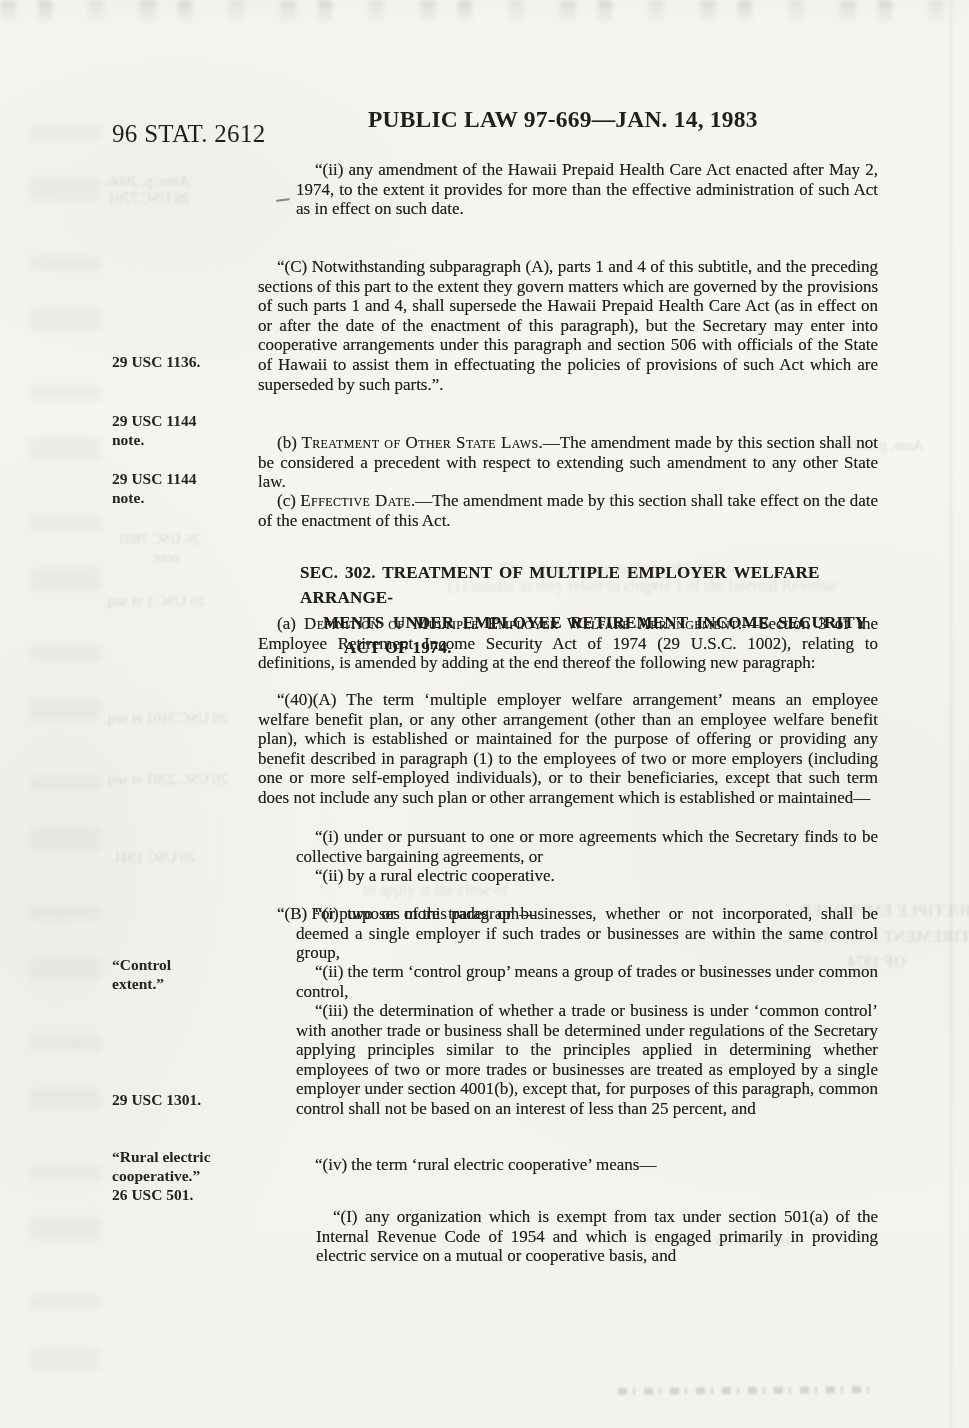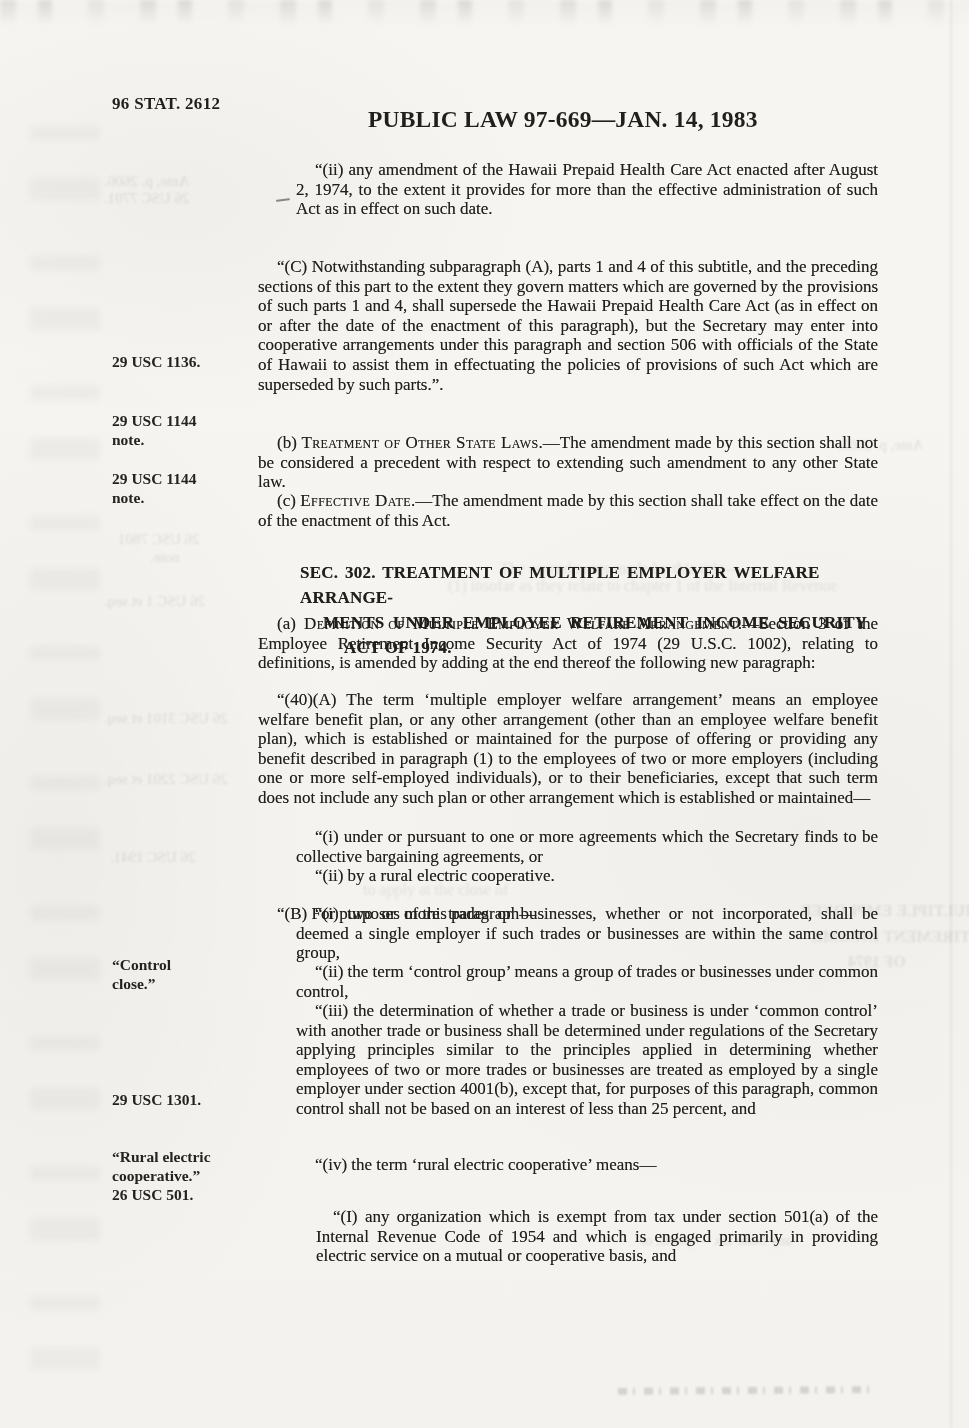--- a/index.html
+++ b/index.html
@@ -39,21 +39,21 @@
   .stray-dash{
     position:absolute;left:276px;top:199px;width:14px;height:2px;
     background:rgba(52,50,45,.55);transform:rotate(-8deg);border-radius:1px;
   }
   .bottom-mark{
     position:absolute;left:618px;top:1387px;width:252px;height:7px;opacity:.22;
     filter:blur(.8px);transform:rotate(-.4deg);
     background:repeating-linear-gradient(90deg,#6a675f 0 9px, transparent 9px 15px, #6a675f 15px 17px, transparent 17px 26px);
   }
   
-  .stat-num{position:absolute;left:112px;top:94px;font-size:17px;font-weight:bold;letter-spacing:.3px;}
+  .stat-num{position:absolute;left:112px;top:120px;font-size:25px;font-weight:normal;letter-spacing:.3px;}
   .law-head{position:absolute;left:368px;top:106px;font-size:23.5px;font-weight:bold;letter-spacing:.2px;}
   
   .mnote{position:absolute;left:112px;width:152px;font-size:15.5px;line-height:18.5px;color:#24231f;font-weight:bold;}
   .mn0{top:353px}.mn1{top:412px}.mn2{top:470px}.mn3{top:956px}.mn4{top:1091px}.mn5{top:1148px}.mn6{top:1186px}
   
   .para{
     position:absolute;left:258px;width:620px;margin:0;
     font-size:17px;line-height:19.6px;text-align:justify;
     text-shadow:0 0 .4px rgba(33,31,27,.55);
   }
@@ -130,36 +130,36 @@
   <div class="mnote mn1">
     <div>29 USC 1144</div>
     <div>note.</div>
   </div>
   <div class="mnote mn2">
     <div>29 USC 1144</div>
     <div>note.</div>
   </div>
   <div class="mnote mn3">
     <div>“Control</div>
-    <div>close.”</div>
+    <div>extent.”</div>
   </div>
   <div class="mnote mn4">
     <div>29 USC 1301.</div>
     <div></div>
   </div>
   <div class="mnote mn5">
     <div>“Rural electric</div>
     <div>cooperative.”</div>
   </div>
   <div class="mnote mn6">
     <div>26 USC 501.</div>
     <div></div>
   </div>
 
-  <p class="para sub pos-pii">“(ii) any amendment of the Hawaii Prepaid Health Care Act enacted after August 2, 1974, to the extent it provides for more than the effective administration of such Act as in effect on such date.</p>
+  <p class="para sub pos-pii">“(ii) any amendment of the Hawaii Prepaid Health Care Act enacted after May 2, 1974, to the extent it provides for more than the effective administration of such Act as in effect on such date.</p>
 
   <p class="para lvl0 pos-pC">“(C) Notwithstanding subparagraph (A), parts 1 and 4 of this subtitle, and the preceding sections of this part to the extent they govern matters which are governed by the provisions of such parts 1 and 4, shall supersede the Hawaii Prepaid Health Care Act (as in effect on or after the date of the enactment of this paragraph), but the Secretary may enter into cooperative arrangements under this paragraph and section 506 with officials of the State of Hawaii to assist them in effectuating the policies of provisions of such Act which are superseded by such parts.”.</p>
 
   <p class="para lvl0 pos-pb"><span>(b) </span><span class="sc">Treatment of Other State Laws</span><span>.—The amendment made by this section shall not be considered a precedent with respect to extending such amendment to any other State law.</span></p>
 
   <p class="para lvl0 pos-pc"><span>(c) </span><span class="sc">Effective Date</span><span>.—The amendment made by this section shall take effect on the date of the enactment of this Act.</span></p>
 
   <div class="sec-heading">
     <div class="h1">SEC. 302. TREATMENT OF MULTIPLE EMPLOYER WELFARE ARRANGE-</div>
     <div class="h2">MENTS UNDER EMPLOYEE RETIREMENT INCOME SECURITY</div>

